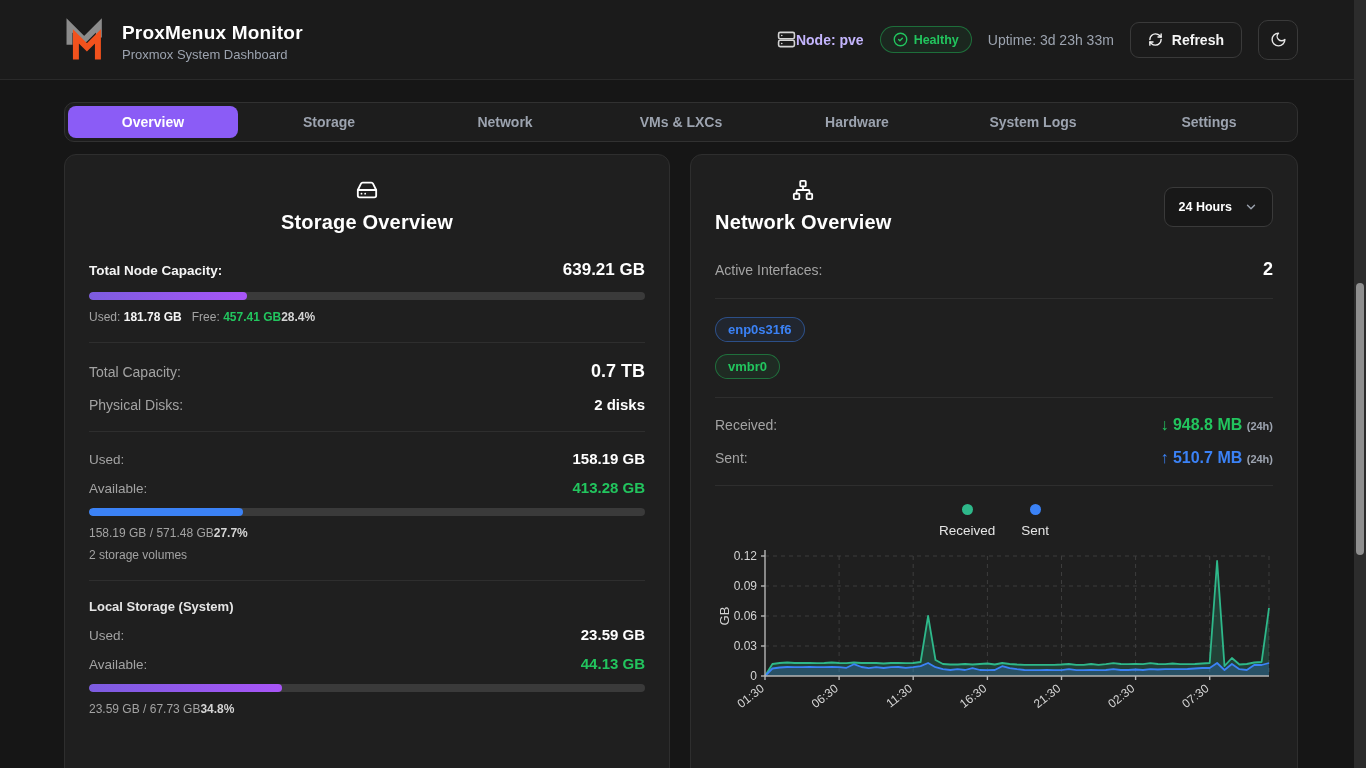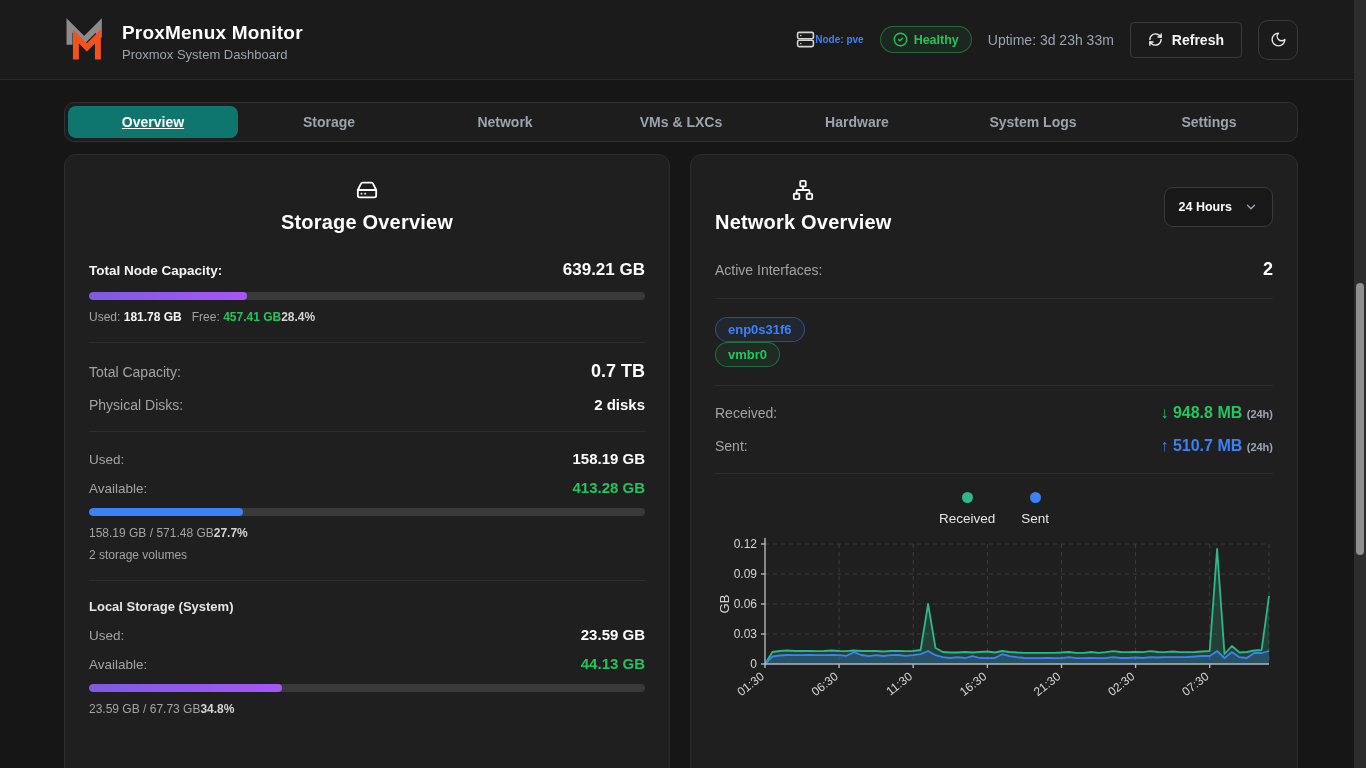--- a/index.html
+++ b/index.html
@@ -12,44 +12,44 @@
   }
   
   .header {
     height:80px; display:flex; align-items:center; justify-content:space-between;
     padding:0 68px 0 64px; background:#1b1b1b; border-bottom:1px solid #2a2a2a;
   }
   .header-left { display:flex; align-items:flex-end; gap:14px; }
   .title-stack .app-title { font-size:19px; font-weight:700; color:#fff; letter-spacing:.2px; }
   .title-stack .app-subtitle { font-size:13px; color:#9ca3af; margin-top:3px; }
   .header-right { display:flex; align-items:center; gap:16px; }
-  .node-info { display:flex; align-items:center; font-size:10px; font-weight:700; color:#3b82f6; }
+  .node-info { display:flex; align-items:center; font-size:14px; font-weight:700; color:#c4b5fd; }
   .health-badge {
     display:flex; align-items:center; gap:6px; padding:5px 12px; border-radius:999px;
     background:rgba(34,197,94,.08); border:1px solid rgba(34,197,94,.45);
     color:#22c55e; font-size:12.5px; font-weight:700;
   }
   .uptime { font-size:14px; color:#9ca3af; }
   .btn {
     display:flex; align-items:center; gap:9px; background:#1b1b1b; color:#f5f5f5;
-    border:1px solid #3a3a3a; border-radius:4px; cursor:pointer;
+    border:1px solid #3a3a3a; border-radius:9px; cursor:pointer;
     font-family:inherit; font-size:14px; font-weight:700;
   }
   .refresh-btn { padding:9px 17px; }
   .theme-btn { width:40px; height:40px; justify-content:center; border-radius:10px; }
   
   main { padding:22px 68px 0 64px; }
   .tabs {
     display:flex; background:#1d1d1d; border:1px solid #313131; border-radius:10px; height:40px;
   }
   .tab {
     flex:1; display:flex; align-items:center; justify-content:center; margin:3px;
     color:#9ca3af; font-size:14px; font-weight:600; border-radius:8px; cursor:pointer; white-space:nowrap;
   }
-  .tab.active { background:#0f766e; color:#fff; font-weight:700;text-decoration:underline; }
+  .tab.active { background:#8b5cf6; color:#fff; font-weight:700; }
   .cards { display:grid; grid-template-columns:1fr 1fr; gap:20px; margin-top:12px; }
   .card {
     background:#1f1f1f; border:1px solid #2e2e2e; border-radius:12px;
     padding:24px; height:700px;
   }
   .card-head { display:flex; align-items:center; gap:10px; margin-bottom:26px;flex-direction:column; }
   .card-title { font-size:20px; font-weight:700; color:#fff; letter-spacing:.2px; }
   .card-head-row { display:flex; align-items:center; justify-content:space-between; margin-bottom:25px; }
   .divider { border-top:1px solid #2e2e2e; margin:18px 0; }
   .row { display:flex; align-items:baseline; justify-content:space-between; }
@@ -74,21 +74,21 @@
   .select {
     display:flex; align-items:center; gap:12px; padding:12px 14px; background:#181818;
     border:1px solid #3a3a3a; border-radius:9px; font-size:12.5px; font-weight:700; color:#fff; cursor:pointer;
   }
   .if-badge {
     display:inline-flex; align-items:center; padding:4px 12px; border-radius:999px;
     font-size:13px; font-weight:700; width:fit-content;
   }
   .if-blue { color:#3b82f6; background:rgba(59,130,246,.08); border:1px solid rgba(59,130,246,.45); }
   .if-green { color:#22c55e; background:rgba(34,197,94,.08); border:1px solid rgba(34,197,94,.45); }
-  .badges { display:flex; flex-direction:column; gap:0; }
+  .badges { display:flex; flex-direction:column; gap:12px; }
   .xfer-val { font-size:16px; font-weight:700; }
   .xfer-suffix { font-size:11px; font-weight:700; color:#9ca3af; }
   .legend { display:flex; justify-content:center; gap:26px; margin:14px 0 6px; }
   .legend-item { display:flex; align-items:center; gap:8px; font-size:13.5px; color:#e5e5e5;flex-direction:column; }
   .dot { width:11px; height:11px; border-radius:50%; }
   .dot-green { background:#2eb88a; }
   .dot-blue { background:#3b82f6; }
   
   .scrollbar { position:fixed; top:0; right:0; width:12px; height:768px; background:#2c2c2c; }
   .scroll-thumb { position:absolute; left:2px; width:8px; top:283px; height:272px; background:#8f8f8f; border-radius:5px; }

